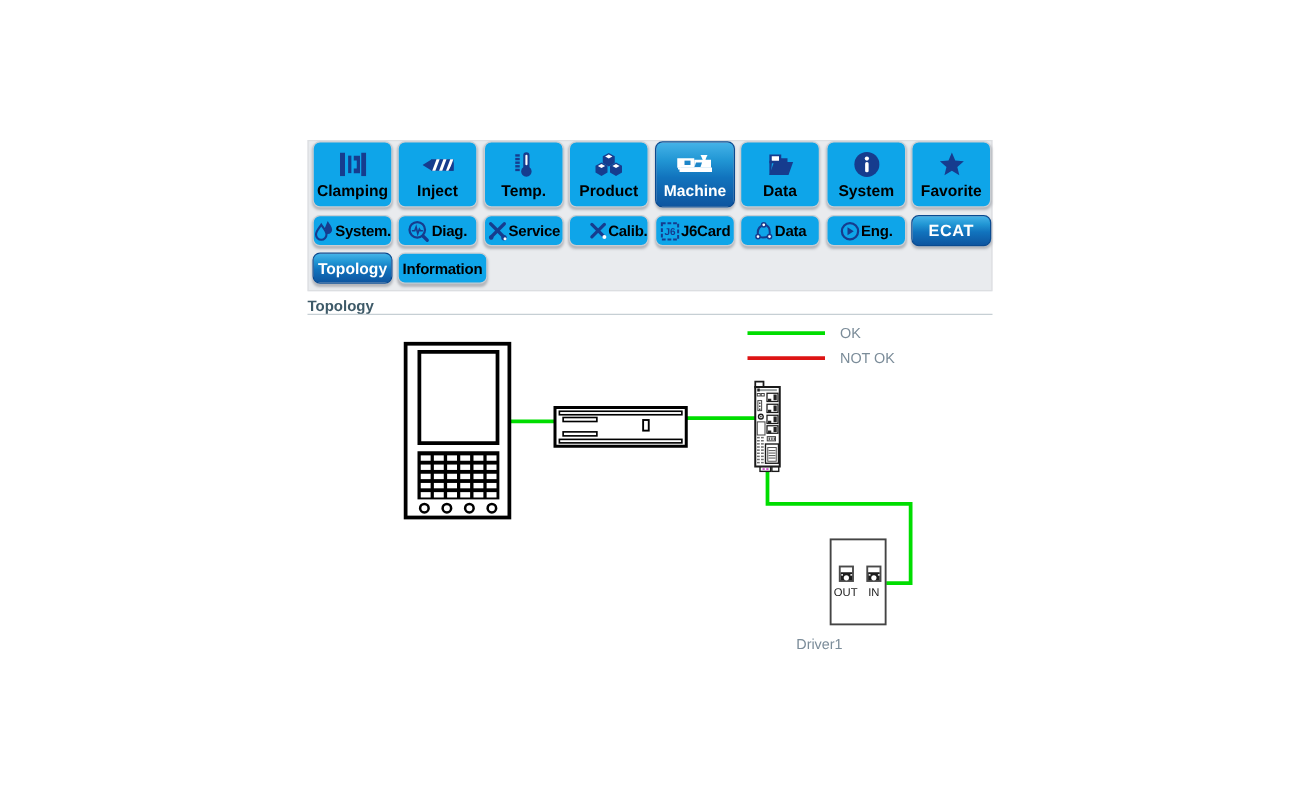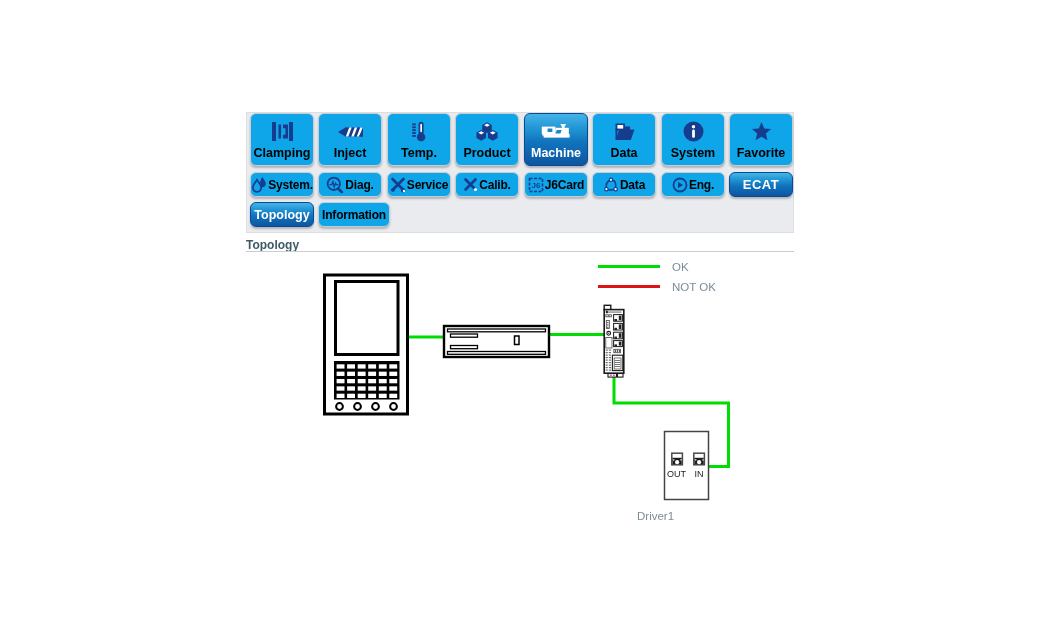--- a/index.html
+++ b/index.html
@@ -152,21 +152,21 @@
 <div class="btn b2" style="left:387px;">
   <svg width="16" height="16" viewBox="0 0 16 16">
     <path d="M2.5 2 l11 11" stroke="#163c8e" stroke-width="2.6" stroke-linecap="round"></path>
     <path d="M13.5 2 l-11 11" stroke="#163c8e" stroke-width="2.6" stroke-linecap="round"></path>
     <circle cx="3" cy="13" r="1.8" fill="#163c8e"></circle>
     <circle cx="13.2" cy="13.2" r="2.2" fill="#163c8e"></circle>
     <circle cx="14" cy="14" r="1.2" fill="#fff"></circle>
   </svg>
   <div class="lbl">Service</div>
 </div>
-<div class="btn b2" style="left:455px;">
+<div class="btn b2" style="left:455px;justify-content:flex-end;">
   <svg width="15" height="15" viewBox="0 0 15 15">
     <path d="M2.5 2.5 l10 10" stroke="#163c8e" stroke-width="2.6" stroke-linecap="round"></path>
     <path d="M12.5 2.5 l-10 10" stroke="#163c8e" stroke-width="2.6" stroke-linecap="round"></path>
     <circle cx="12.5" cy="12.5" r="1.6" fill="#fff"></circle>
   </svg>
   <div class="lbl">Calib.</div>
 </div>
 <div class="btn b2" style="left:524px;">
   <svg width="16" height="16" viewBox="0 0 16 16">
     <rect x="1.5" y="1.5" width="13" height="13" fill="none" stroke="#163c8e" stroke-width="1.6" stroke-dasharray="3 1.5"></rect>

